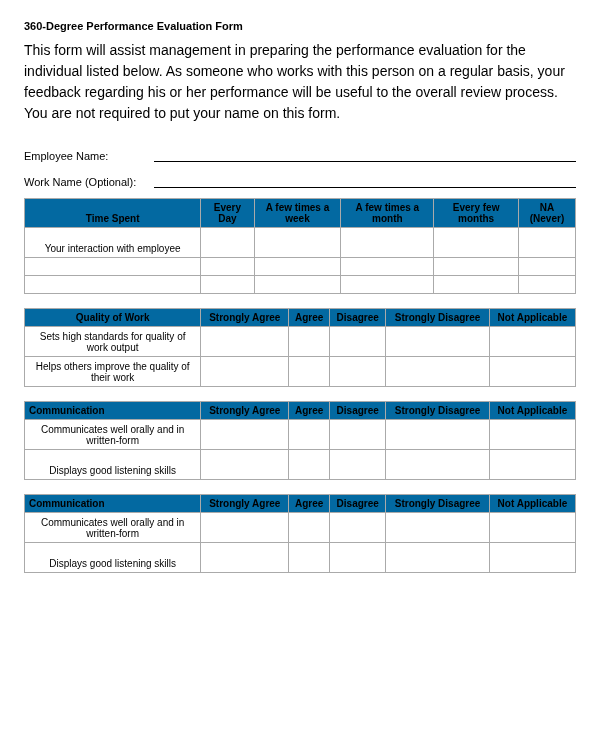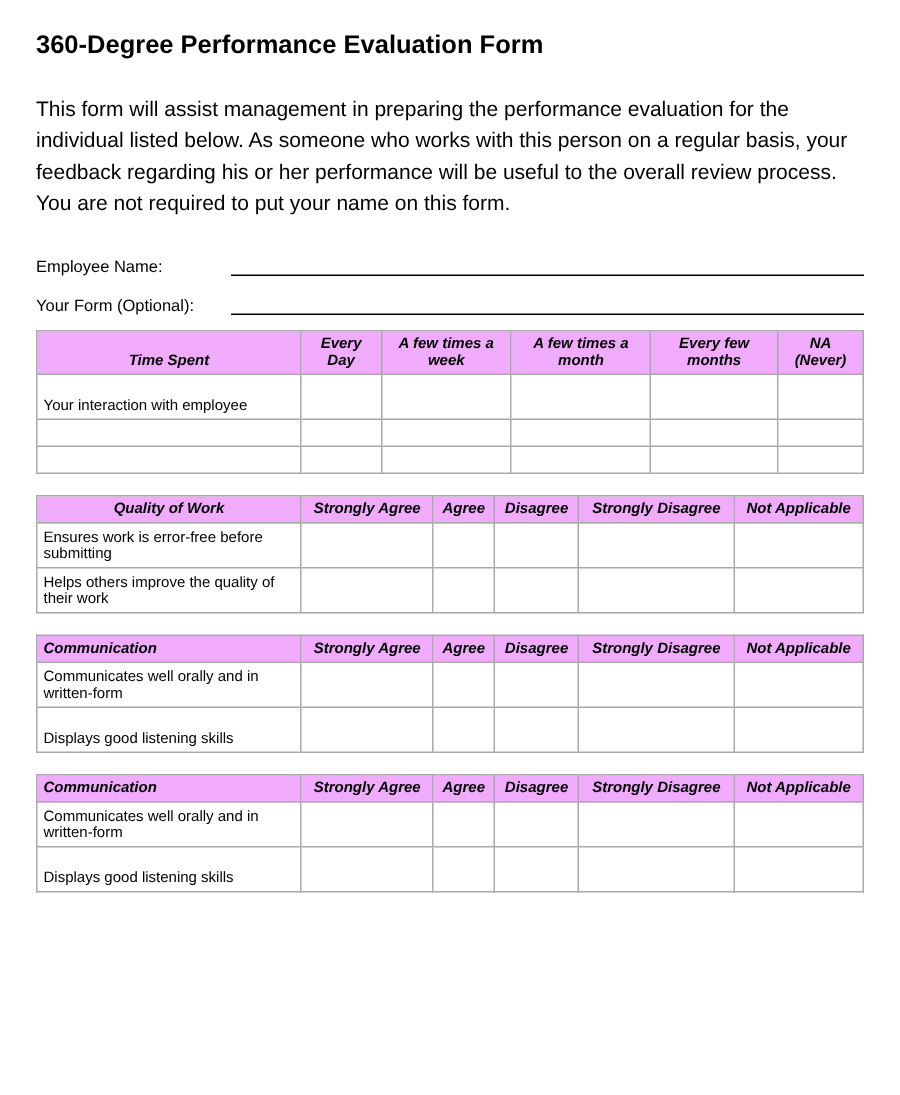--- a/index.html
+++ b/index.html
@@ -7,22 +7,22 @@
       background: #fff;
       font-family: Arial, sans-serif;
       font-size: 11px;
       color: #000;
       width: 600px;
       min-height: 730px;
       padding: 20px 24px;
     }
     .title {
       font-weight: bold;
-      font-size: 17px;
-      margin-bottom: 22px;
+      font-size: 11px;
+      margin-bottom: 8px;
     }
     .intro {
       font-size: 14px;
       line-height: 1.5;
       margin-bottom: 22px;
     }
     .fields {
       margin-bottom: 0;
     }
     .field-row {
@@ -45,51 +45,50 @@
       margin-bottom: 14px;
       font-size: 10px;
     }
     table td, table th {
       border: 1px solid #aaa;
       padding: 3px 4px;
       vertical-align: bottom;
       text-align: center;
     }
     table td:first-child, table th:first-child {
-      text-align: left;
+      text-align: center;
       font-weight: normal;
     }
     .section-label {
       font-weight: bold;
     }
     .empty-row td {
       height: 18px;
     }
     .data-row td {
       height: 30px;
     }
     .header-row th {
-      background: #f0abfc;
+      background: #0369a1;
       font-size: 10px;
-      font-style: italic;
     }
   </style>
 </head>
 <body>
 
 <div class="title">360-Degree Performance Evaluation Form</div>
 <div class="intro">This form will assist management in preparing the performance evaluation for the individual listed below. As someone who works with this person on a regular basis, your feedback regarding his or her performance will be useful to the overall review process. You are not required to put your name on this form.</div>
 
 <div class="fields">
   <div class="field-row">
     <div class="field-label">Employee Name:</div>
     <div class="field-line"></div>
   </div>
   <div class="field-row">
-    <div class="field-label">Your Form (Optional):</div>
+    <div class="field-label">Work Name (Optional):</div>
     <div class="field-line"></div>
   </div>
 </div>
 
 <table>
   <thead>
     <tr class="header-row">
       <th style="width:32%; text-align:center;">
         <span class="section-label">Time Spent</span>
       </th>
@@ -136,21 +135,21 @@
       </th>
       <th>Strongly Agree</th>
       <th>Agree</th>
       <th>Disagree</th>
       <th>Strongly Disagree</th>
       <th>Not Applicable</th>
     </tr>
   </thead>
   <tbody>
     <tr class="data-row">
-      <td>Ensures work is error-free before submitting</td>
+      <td>Sets high standards for quality of work output</td>
       <td></td>
       <td></td>
       <td></td>
       <td></td>
       <td></td>
     </tr>
     <tr class="data-row">
       <td>Helps others improve the quality of their work</td>
       <td></td>
       <td></td>

